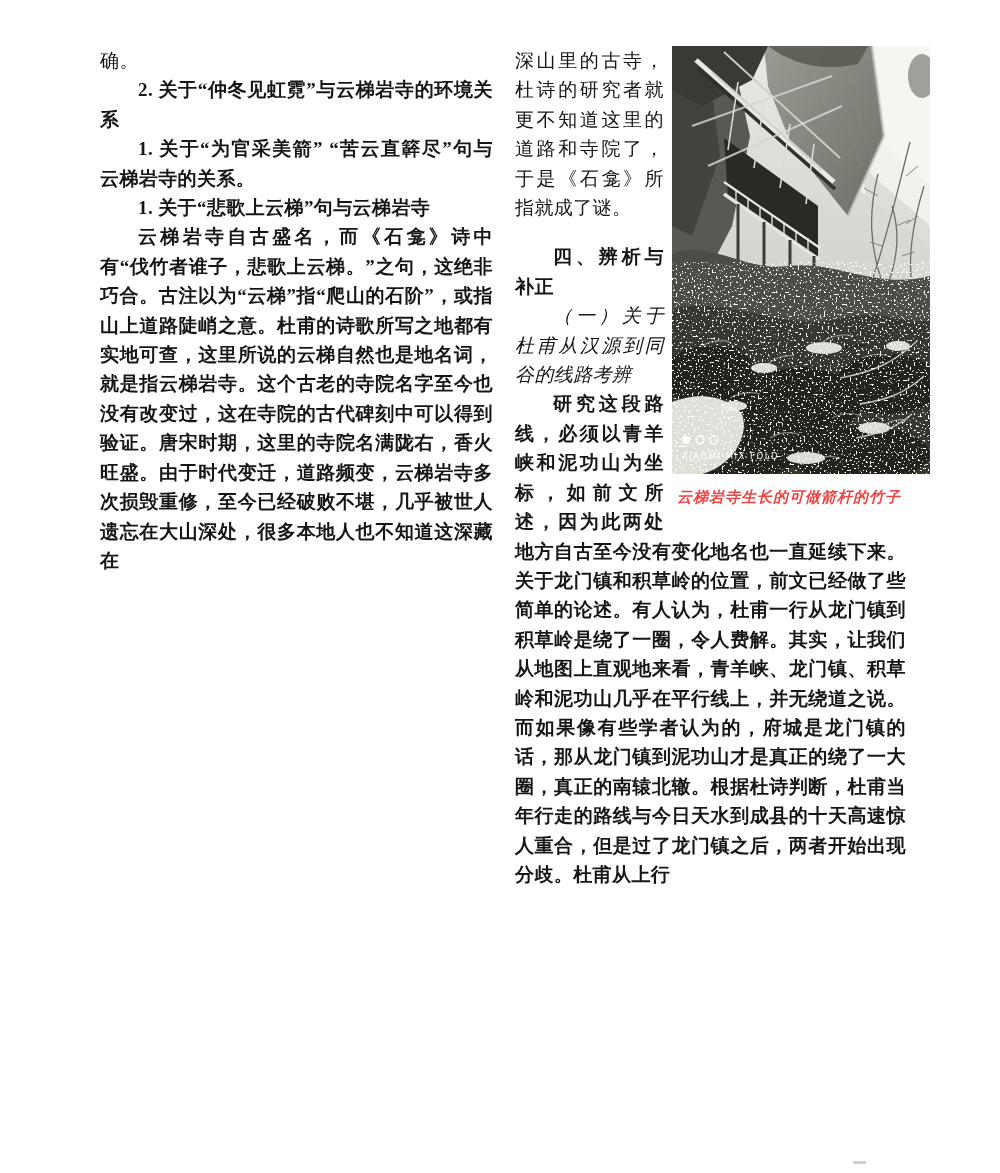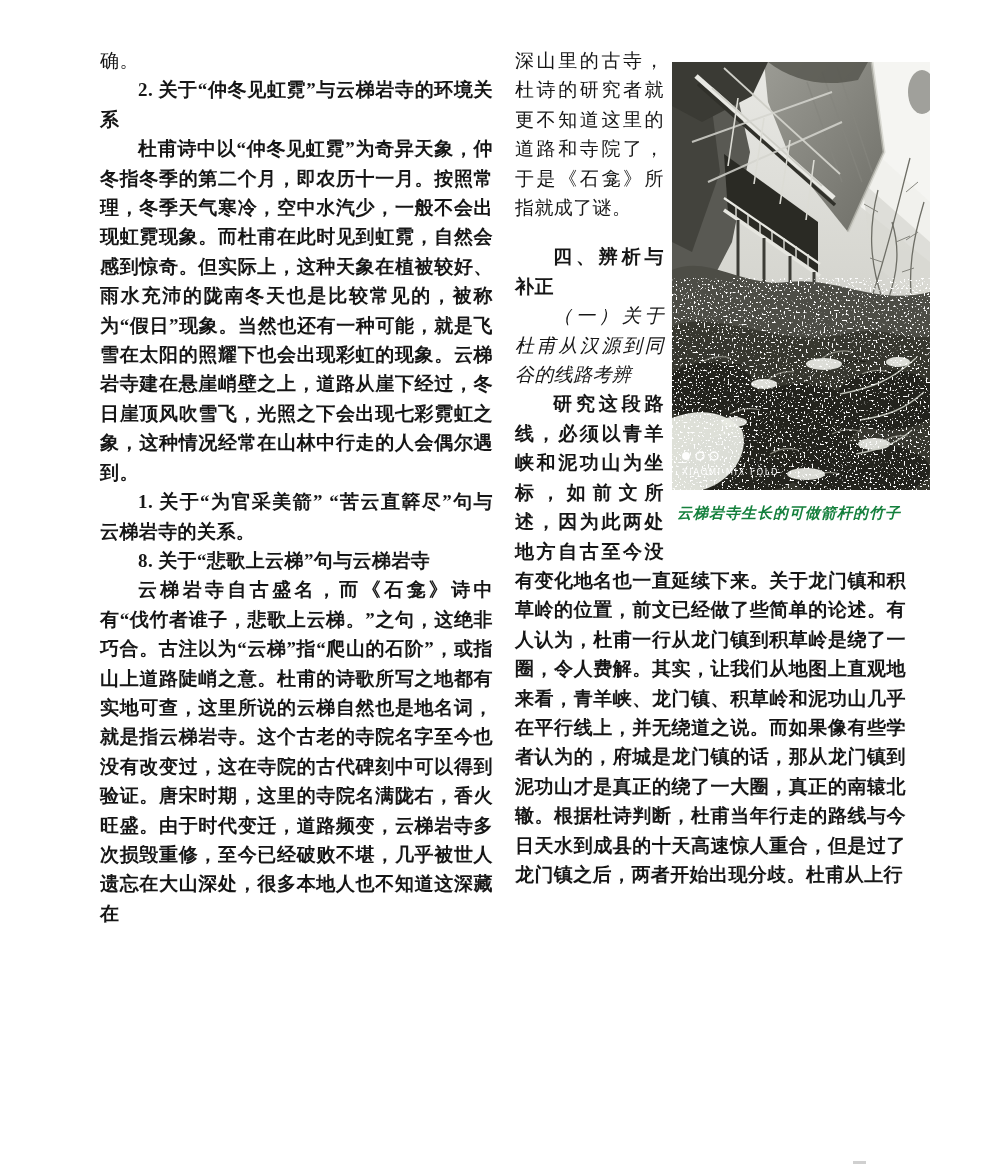--- a/index.html
+++ b/index.html
@@ -28,52 +28,51 @@
     font-family: "Liberation Sans", "DejaVu Sans", sans-serif;
     font-weight: bold;
     text-indent: 2em;
     margin-top: 20px;
   }
   .kaiti { font-style: italic; text-indent: 2em; }
 
   .photo-figure {
     float: right;
     width: 234px;
-    margin: 16px 0 26px 8px;
+    margin: 0 0 26px 8px;
   }
   .photo-figure svg { display: block; width: 258px; height: 428px; }
   figcaption {
     margin-top: 12px;
     font-size: 15px;
     line-height: 22px;
     font-weight: bold;
     font-style: italic;
     text-align: center;
     letter-spacing: 1px;
-    color: #15803d;
+    color: #ef4444;
   }
   .corner-mark {
     position: absolute;
     left: 853px; top: 1161px;
     width: 13px; height: 3px;
     background: #bcbcbc;
     opacity: 0.7;
   }
 </style>
 </head>
 <body>
 
 <div class="page">
 
   <div class="col col-left">
     <p class="body">确。</p>
     <p class="body indent">2. 关于“仲冬见虹霓”与云梯岩寺的环境关系</p>
-    <p class="body indent">杜甫诗中以“仲冬见虹霓”为奇异天象，仲冬指冬季的第二个月，即农历十一月。按照常理，冬季天气寒冷，空中水汽少，一般不会出现虹霓现象。而杜甫在此时见到虹霓，自然会感到惊奇。但实际上，这种天象在植被较好、雨水充沛的陇南冬天也是比较常见的，被称为“假日”现象。当然也还有一种可能，就是飞雪在太阳的照耀下也会出现彩虹的现象。云梯岩寺建在悬崖峭壁之上，道路从崖下经过，冬日崖顶风吹雪飞，光照之下会出现七彩霓虹之象，这种情况经常在山林中行走的人会偶尔遇到。</p>
     <p class="body indent">1. 关于“为官采美箭” “苦云直簳尽”句与云梯岩寺的关系。</p>
-    <p class="body indent">8. 关于“悲歌上云梯”句与云梯岩寺</p>
+    <p class="body indent">1. 关于“悲歌上云梯”句与云梯岩寺</p>
     <p class="body indent">云梯岩寺自古盛名，而《石龛》诗中有“伐竹者谁子，悲歌上云梯。”之句，这绝非巧合。古注以为“云梯”指“爬山的石阶”，或指山上道路陡峭之意。杜甫的诗歌所写之地都有实地可查，这里所说的云梯自然也是地名词，就是指云梯岩寺。这个古老的寺院名字至今也没有改变过，这在寺院的古代碑刻中可以得到验证。唐宋时期，这里的寺院名满陇右，香火旺盛。由于时代变迁，道路频变，云梯岩寺多次损毁重修，至今已经破败不堪，几乎被世人遗忘在大山深处，很多本地人也不知道这深藏在</p>
   </div>
 
   <div class="col col-right">
 
     <figure class="photo-figure">
       <svg viewBox="0 0 258 428" xmlns="http://www.w3.org/2000/svg">
         <defs>
           <linearGradient id="gSky" x1="0" y1="0" x2="0" y2="1">
             <stop offset="0" stop-color="#e8e8e4"></stop>

